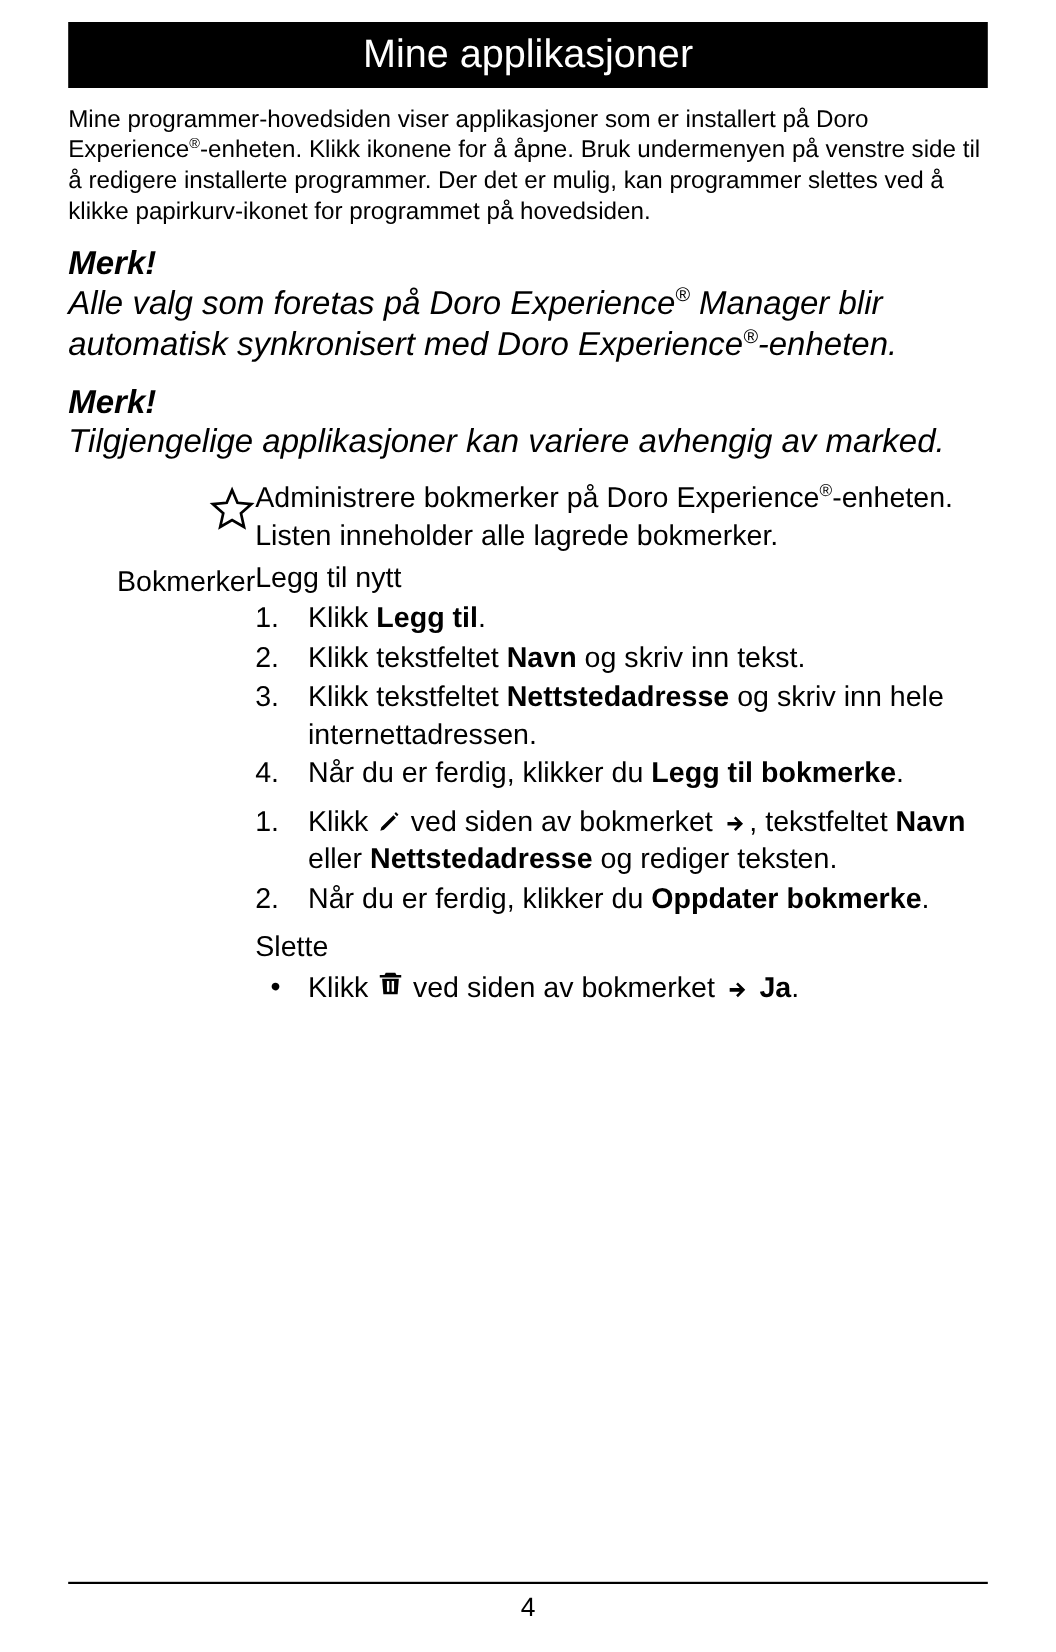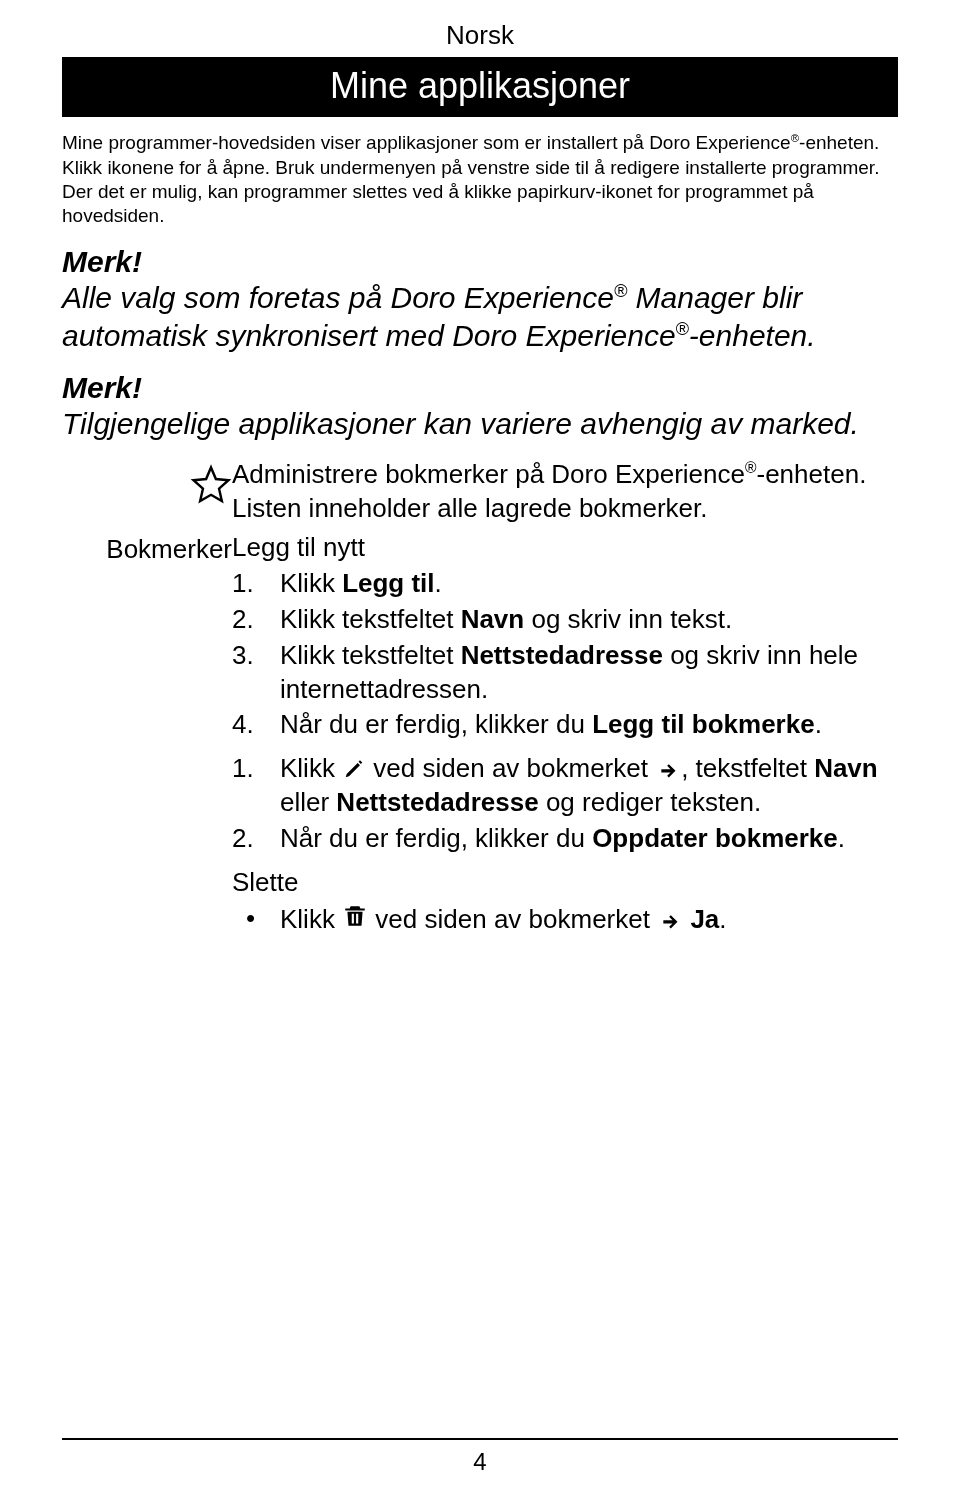--- a/index.html
+++ b/index.html
@@ -1,20 +1,20 @@
 <!DOCTYPE html>
 <html><head>
 <meta charset="utf-8">
 <style>
   * { box-sizing: border-box; margin: 0; padding: 0; }
   html, body { width: 960px; background: #fff; font-family: Arial, Helvetica, sans-serif; color: #000; }
   .page { width: 960px; min-height: 1502px; padding: 20px 62px 40px 62px; position: relative; }
   .lang { text-align: center; font-size: 26px; margin-bottom: 6px; }
   .banner { background: #000; color: #fff; text-align: center; font-size: 36px; padding: 8px 0 10px 0; margin-bottom: 14px; }
-  .para { font-size: 19px; line-height: 1.28; margin-bottom: 14px; }
+  .para { font-size: 22px; line-height: 1.28; margin-bottom: 14px; }
   .merk { font-weight: bold; font-style: italic; font-size: 30px; margin-top: 16px; }
   .note { font-style: italic; font-size: 30px; line-height: 1.28; margin-bottom: 14px; }
   sup { font-size: 0.6em; vertical-align: super; }
   .section-row { display: flex; align-items: flex-start; margin-top: 10px; }
   .left-col { width: 170px; flex-shrink: 0; padding-top: 6px; text-align: right; }
   .star { display:inline-block; font-size: 40px; line-height: 1; margin-left: 20px; }
   .star svg { width: 42px; height: 42px; display:block; }
   .left-label { font-size: 26px; margin-top: 24px; }
   .right-col { flex: 1; font-size: 26px; line-height: 1.3; }
   .right-col p { margin-bottom: 2px; }
@@ -31,21 +31,20 @@
   .inline-icon svg { display: block; }
   .pagefoot { position: absolute; bottom: 26px; left: 0; right: 0; }
   .pagefoot .rule { border-top: 2px solid #000; margin: 0 62px 8px 62px; }
   .pagefoot .num { text-align: center; font-size: 24px; }
 </style>
 </head>
 <body>
 
 <div class="page">
 
-  <div class="lang">Norsk</div>
 
   <div class="banner">Mine applikasjoner</div>
 
   <p class="para">
     <span>Mine programmer-hovedsiden viser applikasjoner som er installert på Doro Experience</span><sup>®</sup><span>-enheten. Klikk ikonene for å åpne. Bruk undermenyen på venstre side til å redigere installerte programmer. Der det er mulig, kan programmer slettes ved å klikke papirkurv-ikonet for programmet på hovedsiden.</span>
   </p>
 
   <p class="merk">Merk!</p>
   <p class="note">
     <span>Alle valg som foretas på Doro Experience</span><sup>®</sup><span> Manager blir automatisk synkronisert med Doro Experience</span><sup>®</sup><span>-enheten.</span>

